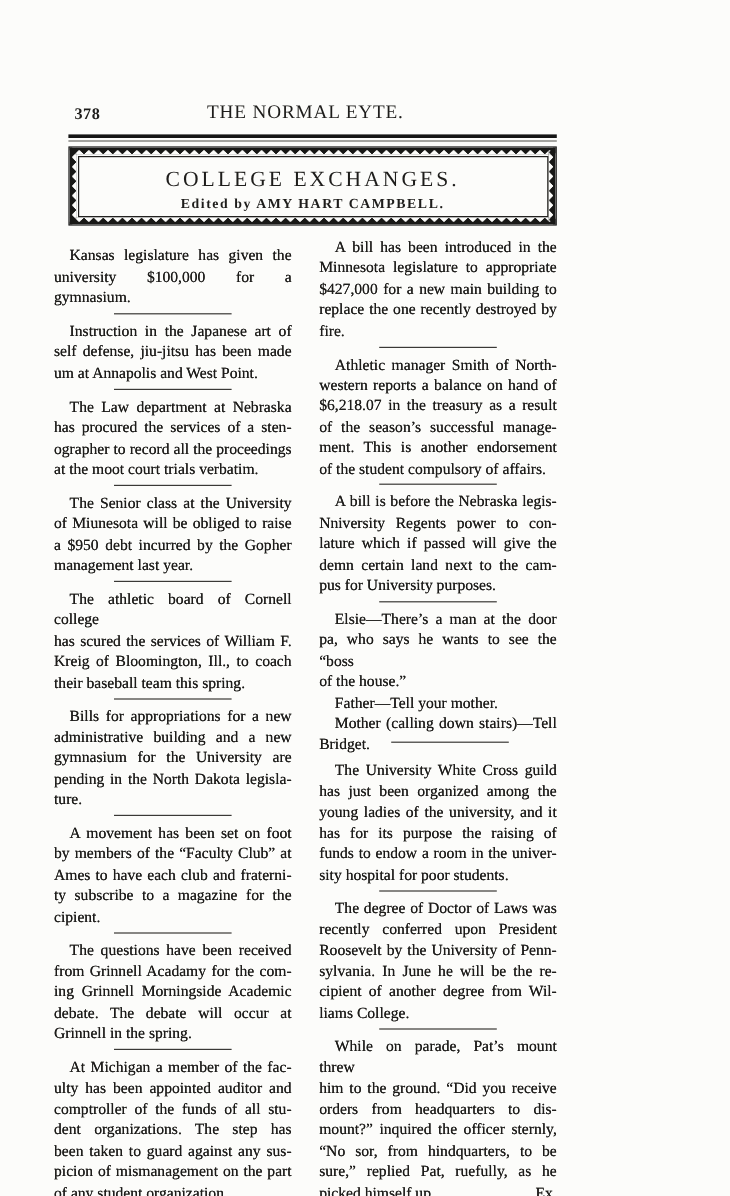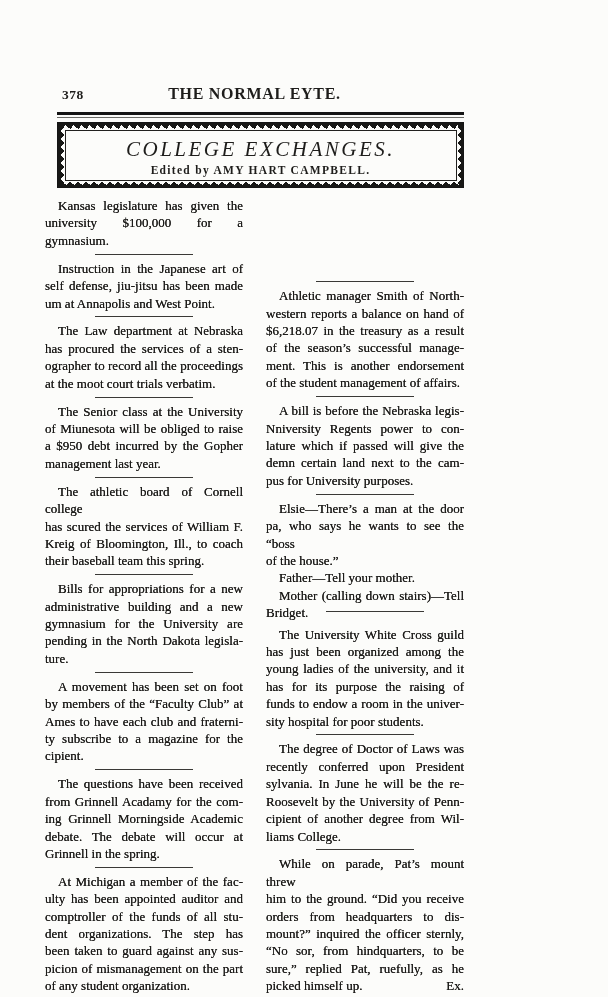--- a/index.html
+++ b/index.html
@@ -14,36 +14,36 @@
     background:var(--paper);
     color:var(--ink);
     font-family:"Liberation Serif","DejaVu Serif",serif;
     overflow:hidden;
     box-sizing:border-box;
     margin-top:20px;
   }
   
   .masthead{position:relative;height:22px;margin:64px 30px 0 45px;}
   .pageno{position:absolute;left:17px;top:3px;font-size:13.5px;font-weight:bold;letter-spacing:.5px;}
-  .journal{margin:0;text-align:center;font-size:16px;font-weight:bold;letter-spacing:.7px;line-height:20px;}
+  .journal{margin:0;text-align:center;font-size:16px;font-weight:normal;letter-spacing:.7px;line-height:20px;}
   
   .double-rule{margin:6px 30px 4px 57px;height:2px;border-top:3.5px solid var(--rule);border-bottom:1px solid #6a6a66;}
   
   .banner-box{position:relative;margin:0 30px 0 57px;height:66px;border:1.5px solid var(--rule);background:var(--paper);box-sizing:border-box;}
   .saw{position:absolute;}
   .saw-top{top:0;left:0;right:0;height:6px;
     background:conic-gradient(from 315deg at 50% 100%, #181816 0 90deg, transparent 90deg) top left / 8px 6px repeat-x;}
   .saw-bottom{bottom:0;left:0;right:0;height:6px;
     background:conic-gradient(from 135deg at 50% 0%, #181816 0 90deg, transparent 90deg) bottom left / 8px 6px repeat-x;}
   .saw-left{left:0;top:0;bottom:0;width:6px;
     background:conic-gradient(from 225deg at 100% 50%, #181816 0 90deg, transparent 90deg) top left / 6px 8px repeat-y;}
   .saw-right{right:0;top:0;bottom:0;width:6px;
     background:conic-gradient(from 45deg at 0% 50%, #181816 0 90deg, transparent 90deg) top right / 6px 8px repeat-y;}
   .banner-inner{position:absolute;inset:6.5px;border:1px solid #22211f;display:flex;flex-direction:column;align-items:center;justify-content:center;}
-  .banner-title{font-size:21px;letter-spacing:2.5px;line-height:28px;white-space:nowrap;font-style:italic;}
+  .banner-title{font-size:18px;letter-spacing:2.5px;line-height:28px;white-space:nowrap;}
   .banner-sub{font-size:11.5px;font-weight:bold;letter-spacing:1.3px;margin-top:1px;white-space:nowrap;}
   
   .columns{display:flex;gap:23px;padding:9px 30px 0 45px;align-items:flex-end;}
   .col{flex:1;min-width:0;}
   .para{margin:0;}
   .line{
     font-size:13px;line-height:17.4px;
     text-align:justify;text-align-last:justify;
     text-shadow:0 0 .35px currentColor;
   }
@@ -138,28 +138,35 @@
           <div class="line first">At Michigan a member of the fac-</div>
           <div class="line">ulty has been appointed auditor and</div>
           <div class="line">comptroller of the funds of all stu-</div>
           <div class="line">dent organizations.  The step has</div>
           <div class="line">been taken to guard against any sus-</div>
           <div class="line">picion of mismanagement on the part</div>
           <div class="line last">of any student organization.</div>
         </div>
       </div>
       <div class="col">
+        <div class="para">
+          <div class="line first">A bill has been introduced in the</div>
+          <div class="line">Minnesota legislature to appropriate</div>
+          <div class="line">$427,000 for a new main building to</div>
+          <div class="line">replace the one recently destroyed by</div>
+          <div class="line last">fire.</div>
+        </div>
         <div class="sep"></div>
         <div class="para">
           <div class="line first">Athletic manager Smith of North-</div>
           <div class="line">western reports a balance on hand of</div>
           <div class="line">$6,218.07 in the treasury as a result</div>
           <div class="line">of the season’s successful manage-</div>
           <div class="line">ment.  This is another endorsement</div>
-          <div class="line last">of the student management of affairs.</div>
+          <div class="line last">of the student compulsory of affairs.</div>
         </div>
         <div class="sep"></div>
         <div class="para">
           <div class="line first">A bill is before the Nebraska legis-</div>
           <div class="line">Nniversity Regents power to con-</div>
           <div class="line">lature which if passed will give the</div>
           <div class="line">demn certain land next to the cam-</div>
           <div class="line last">pus for University purposes.</div>
         </div>
         <div class="sep"></div>
@@ -181,22 +188,22 @@
           <div class="line">has just been organized among the</div>
           <div class="line">young ladies of the university, and it</div>
           <div class="line">has for its purpose the raising of</div>
           <div class="line">funds to endow a room in the univer-</div>
           <div class="line last">sity hospital for poor students.</div>
         </div>
         <div class="sep"></div>
         <div class="para">
           <div class="line first">The degree of Doctor of Laws was</div>
           <div class="line">recently conferred upon President</div>
+          <div class="line">Roosevelt by the University of Penn-</div>
           <div class="line">sylvania.  In June he will be the re-</div>
-          <div class="line">Roosevelt by the University of Penn-</div>
           <div class="line">cipient of another degree from Wil-</div>
           <div class="line last">liams College.</div>
         </div>
         <div class="sep"></div>
         <div class="para">
           <div class="line first">While on parade, Pat’s mount threw</div>
           <div class="line">him to the ground.  “Did you receive</div>
           <div class="line">orders from headquarters to dis-</div>
           <div class="line">mount?” inquired the officer sternly,</div>
           <div class="line">“No sor, from hindquarters, to be</div>

